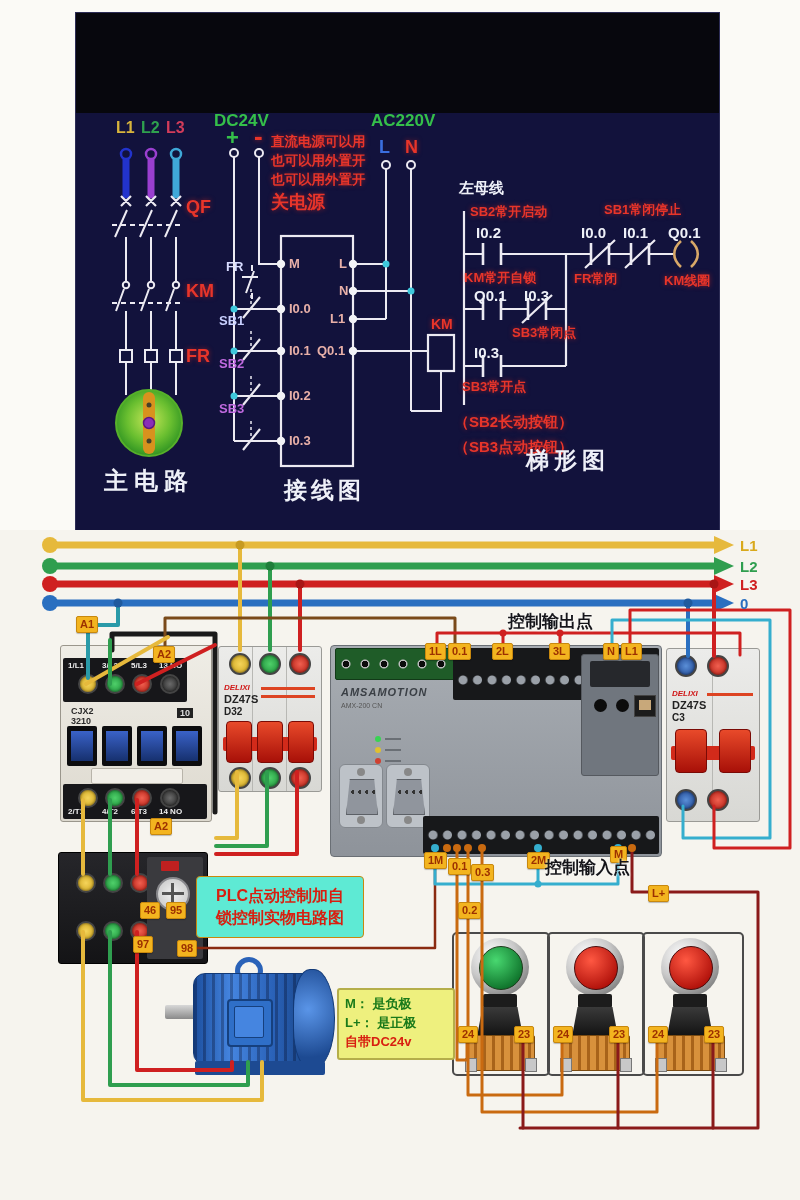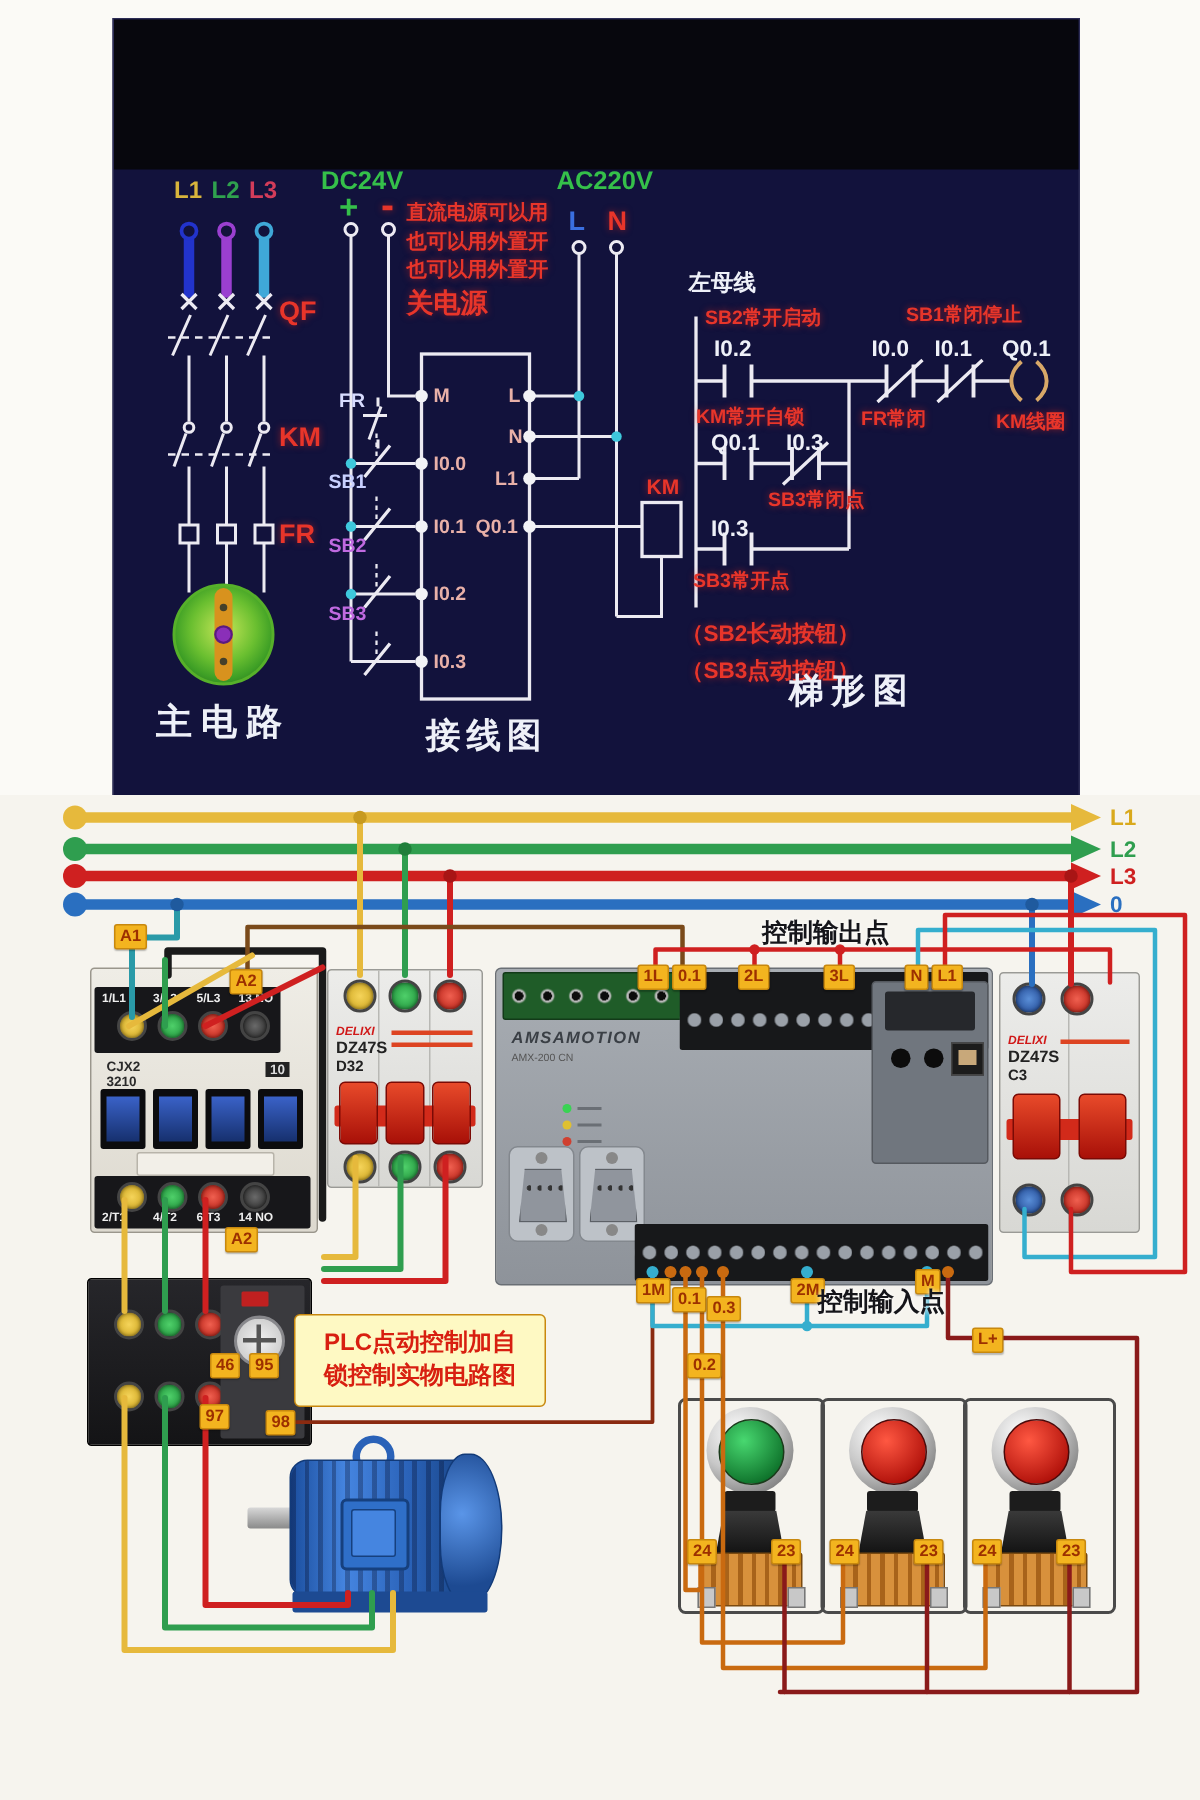--- a/index.html
+++ b/index.html
@@ -19,21 +19,21 @@
   .tl{color:#e8b0a8;font-weight:bold;font-size:13px;}
   
   .board{position:absolute;left:0;top:530px;width:800px;height:670px;background:#f6f4ee;}
   .tg{position:absolute;background:#f3b41f;color:#9c3000;border:1px solid #c8880e;border-radius:2px;
       font-weight:bold;font-size:11px;line-height:15px;padding:0 3px;z-index:6;box-shadow:0 1px 1px rgba(0,0,0,.25);}
   .cnlbl{position:absolute;color:#15151a;font-weight:bold;font-size:17px;z-index:6;text-shadow:0 0 3px #fff;}
   .buslbl{position:absolute;font-weight:bold;font-size:15px;z-index:6;}
   .comp{position:absolute;z-index:1;}
   .term{position:absolute;border-radius:50%;border:2px solid #444;box-shadow:inset 0 0 3px rgba(0,0,0,.6);}
   .wires{position:absolute;left:0;top:0;z-index:5;pointer-events:none;}
-  .notebox1{position:absolute;left:196px;top:876px;width:166px;height:60px;background:#fef9c3;border-radius:4px;
+  .notebox1{position:absolute;left:196px;top:876px;width:166px;height:60px;background:#5eead4;border-radius:4px;
     border:1px solid #c8880e;display:flex;flex-direction:column;align-items:center;justify-content:center;z-index:6;}
   .notebox1 span{color:#d81f10;font-weight:bold;font-size:16px;line-height:22px;white-space:nowrap;}
   .notebox2{position:absolute;left:337px;top:988px;width:118px;height:72px;background:#eef07e;border:2px solid #b5ae4a;
     border-radius:3px;padding:4px 6px;box-sizing:border-box;z-index:6;}
   .notebox2 span{display:block;font-weight:bold;font-size:13px;line-height:19px;white-space:nowrap;}
   .btn-frame{position:absolute;border:2px solid #4a4a4a;border-radius:5px;z-index:0;}
 </style>
 </head>
 <body>
 
@@ -488,14 +488,19 @@
   <span class="tg" style="left:514px;top:1026px">23</span>
   <span class="tg" style="left:553px;top:1026px">24</span>
   <span class="tg" style="left:609px;top:1026px">23</span>
   <span class="tg" style="left:648px;top:1026px">24</span>
   <span class="tg" style="left:704px;top:1026px">23</span>
 
   <div class="notebox1">
     <span>PLC点动控制加自</span>
     <span>锁控制实物电路图</span>
   </div>
+  <div class="notebox2">
+    <span style="color:#1a7a1a">M： 是负极</span>
+    <span style="color:#1a7a1a">L+： 是正极</span>
+    <span style="color:#d81f10">自带DC24v</span>
+  </div>
 
 </div>
 
 </body></html>

